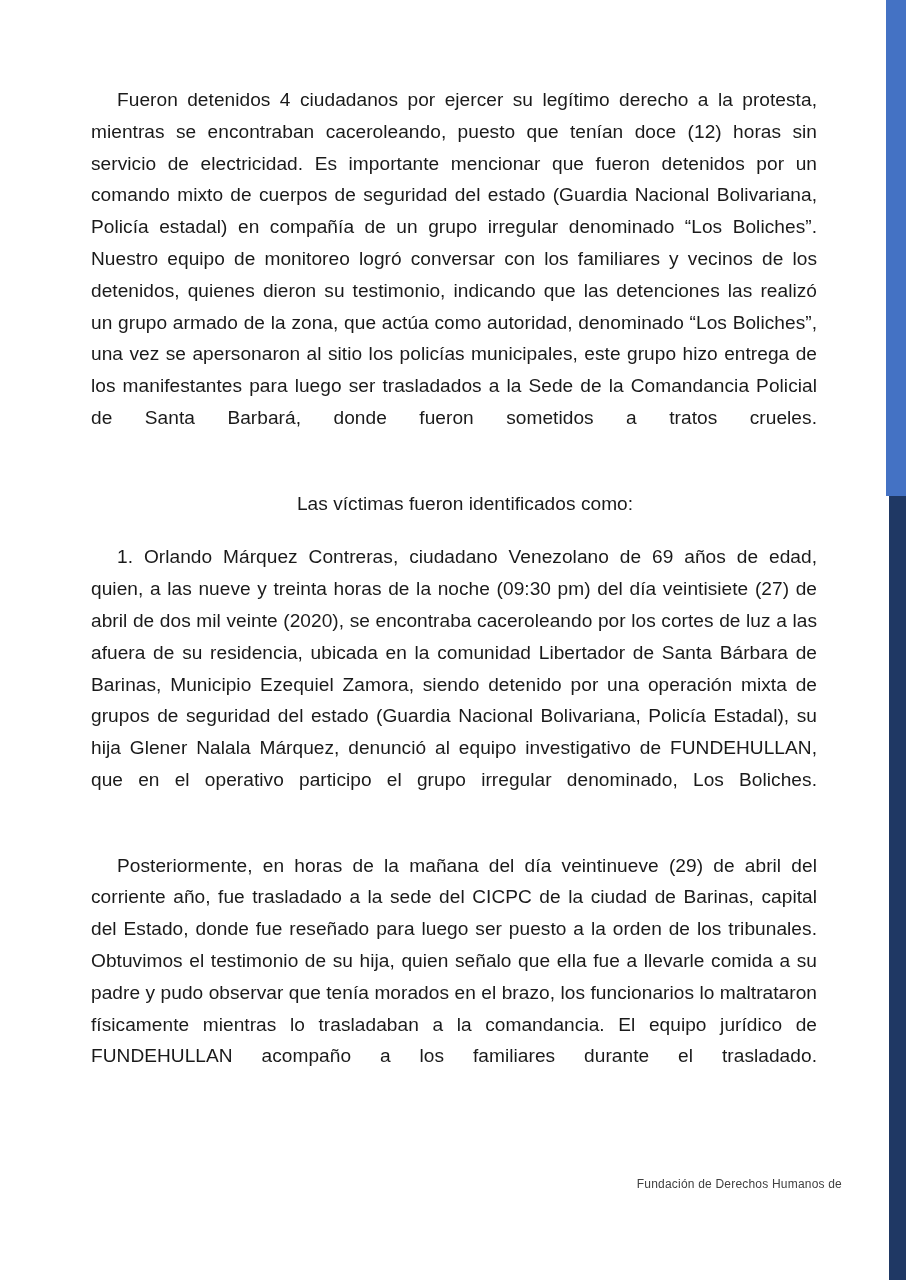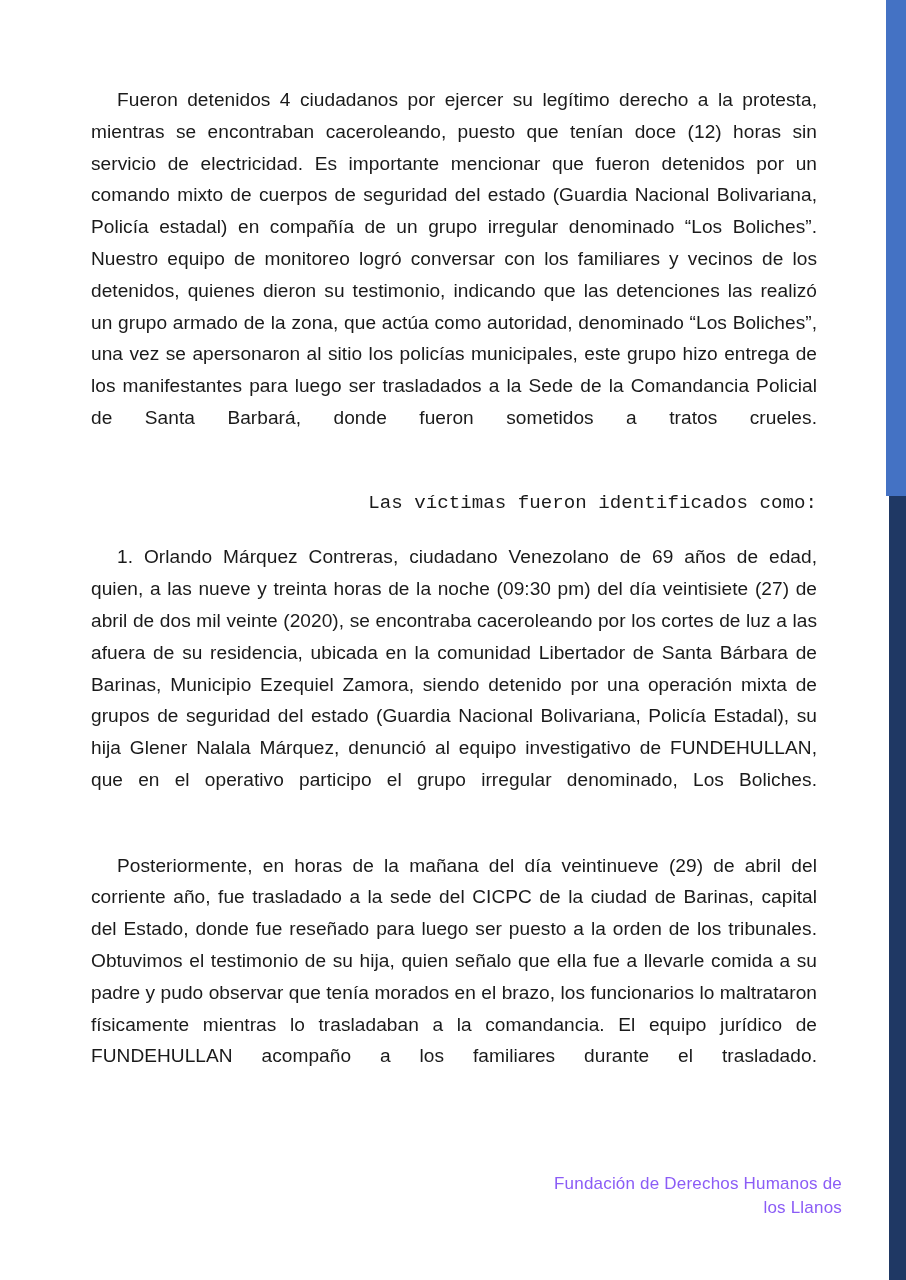--- a/index.html
+++ b/index.html
@@ -58,35 +58,34 @@
   p.para.no-indent {
     text-indent: 22px;
   }
   
   p.para::after {
     content: "";
     display: inline-block;
     width: 100%;
   }
   p.para.single-line {
-    text-align: right;
-    font-family: Liberation Mono, monospace;
+    text-align: center;
   }
   p.para.single-line::after {
     content: none;
   }
   .footer {
     position: absolute;
     left: 420px;
     top: 1172px;
     width: 422px;
     text-align: right;
-    font-size: 17px;
+    font-size: 12px;
     line-height: 24px;
-    color: #8b5cf6;
+    color: #404040;
     letter-spacing: 0.2px;
   }
 </style>
 </head>
 <body>
 
 <div class="page">
 
   <div class="edge-bar-top"></div>
   <div class="edge-bar-bottom"></div>
@@ -99,16 +98,15 @@
 
     <p class="para">1. Orlando Márquez Contreras, ciudadano Venezolano de 69 años de edad, quien, a las nueve y treinta horas de la noche (09:30 pm) del día veintisiete (27) de abril de dos mil veinte (2020), se encontraba caceroleando por los cortes de luz a las afuera de su residencia, ubicada en la comunidad Libertador de Santa Bárbara de Barinas, Municipio Ezequiel Zamora, siendo detenido por una operación mixta de grupos de seguridad del estado (Guardia Nacional Bolivariana, Policía Estadal), su hija Glener Nalala Márquez, denunció al equipo investigativo de FUNDEHULLAN, que en el operativo participo el grupo irregular denominado, Los Boliches.</p>
 
     <p class="para">Posteriormente, en horas de la mañana del día veintinueve (29) de abril del corriente año, fue trasladado a la sede del CICPC de la ciudad de Barinas, capital del Estado, donde fue reseñado para luego ser puesto a la orden de los tribunales. Obtuvimos el testimonio de su hija, quien señalo que ella fue a llevarle comida a su padre y pudo observar que tenía morados en el brazo, los funcionarios lo maltrataron físicamente mientras lo trasladaban a la comandancia. El equipo jurídico de FUNDEHULLAN acompaño a los familiares durante el trasladado.</p>
 
 
   </div>
 
   <div class="footer">
     <div>Fundación de Derechos Humanos de</div>
-    <div>los Llanos</div>
   </div>
 
 </div>
 
 </body></html>

